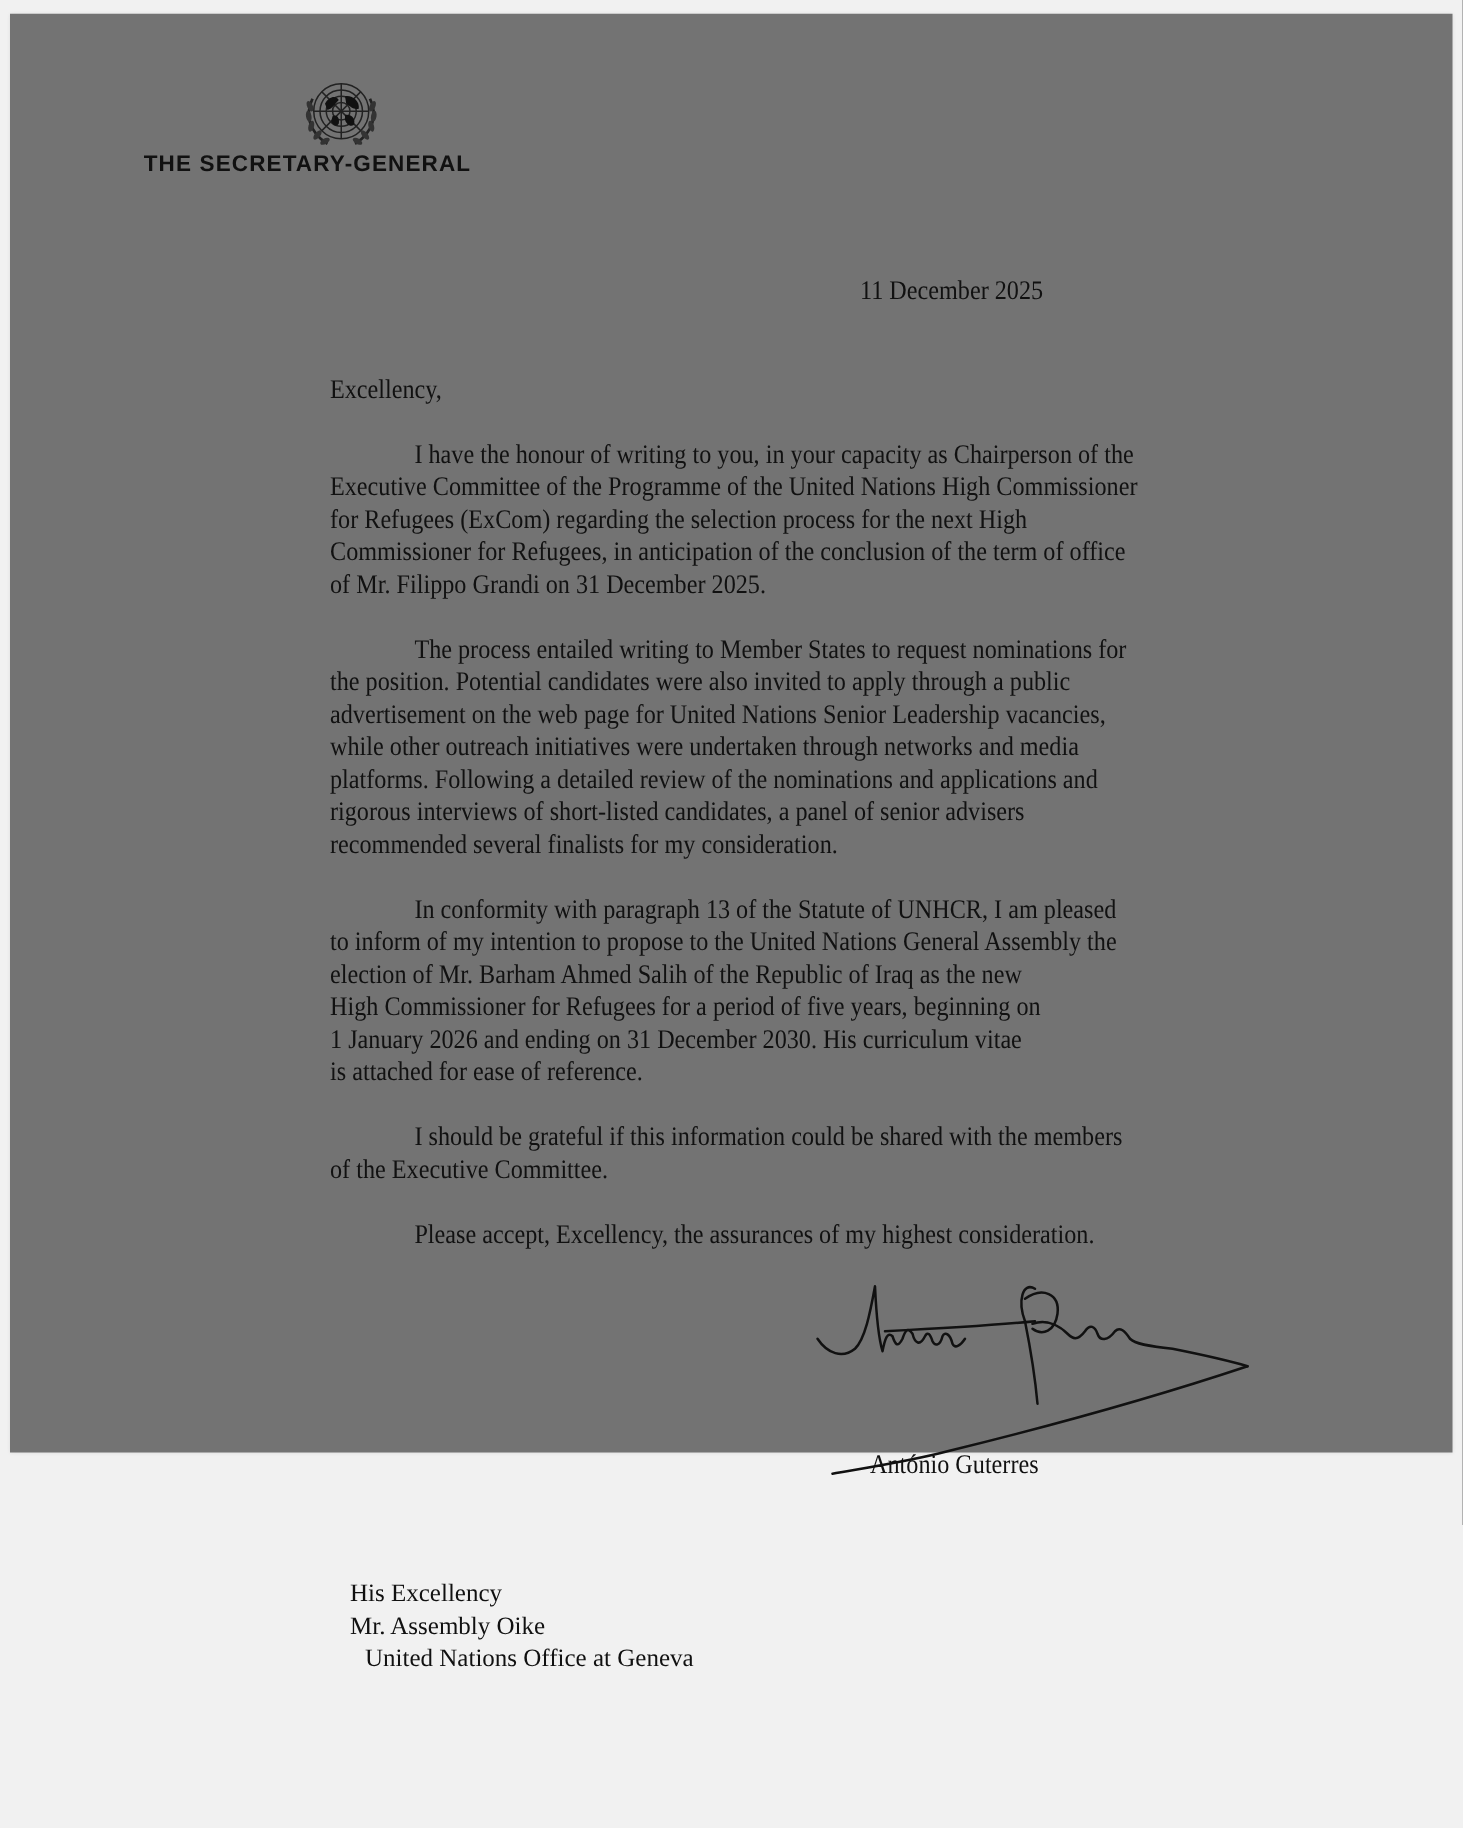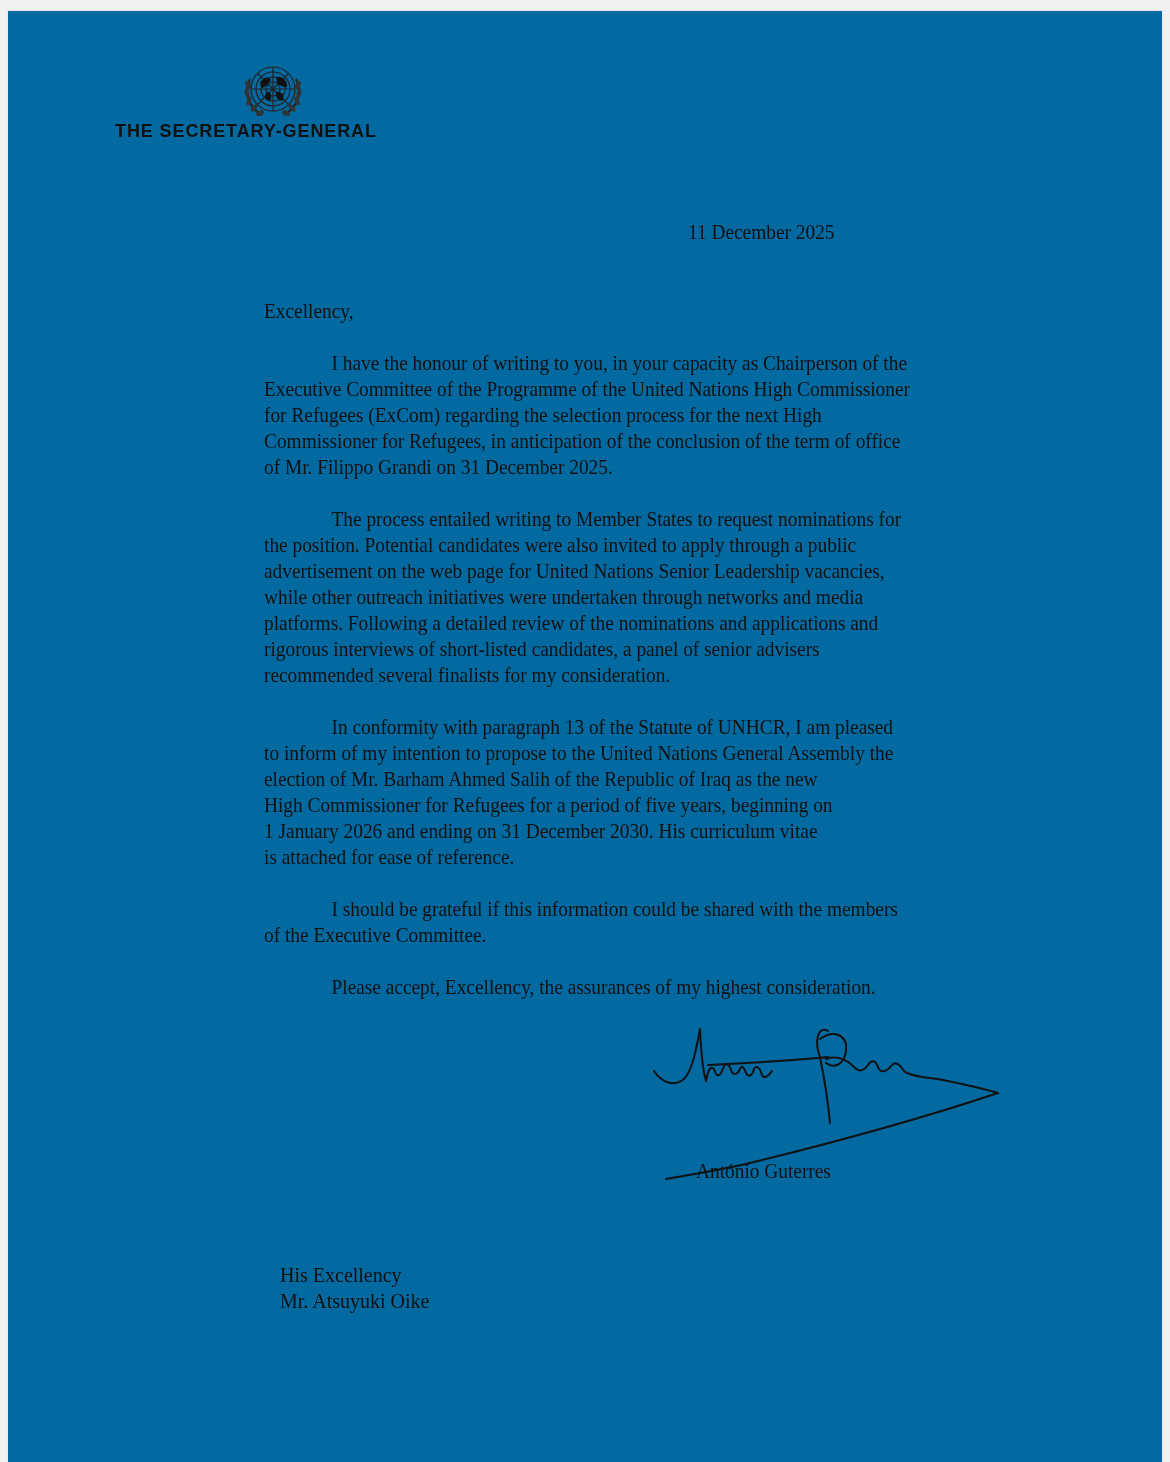--- a/index.html
+++ b/index.html
@@ -13,22 +13,22 @@
       position: relative;
       overflow: hidden;
       font-family: "Liberation Serif", "DejaVu Serif", serif;
       color: #111111;
     }
     .page {
       position: absolute;
       left: 8px;
       top: 11px;
       width: 1154px;
-      height: 1451px;
-      background: #0369a1;
+      height: 1151px;
+      background: #737373;
       box-shadow: 0 0 3px rgba(0,0,0,0.08);
     }
     .letterhead {
       position: absolute;
       left: 107px;
       top: 50px;
       width: 306px;
     }
     .emblem {
       position: absolute;
@@ -198,16 +198,17 @@
       <path d="M180 10 C170 4, 166 20, 172 36 C176 56, 180 80, 182 102 M172 18 C186 8, 200 14, 198 30 C196 44, 186 48, 178 42"></path>
       <path d="M178 38 C190 34, 200 40, 206 46 C210 50, 214 52, 220 44 C224 38, 228 40, 230 46 C232 52, 238 52, 244 44 C248 40, 252 44, 256 50 C260 54, 270 56, 290 58 C310 62, 330 66, 350 72"></path>
 
       <path d="M350 72 C290 92, 200 118, 110 140 C80 148, 40 154, 18 158"></path>
     </g>
   </svg>
   <div class="signer">António Guterres</div>
 
   <div class="addressee">
     <span class="line">His Excellency</span>
-    <span class="line">Mr. Atsuyuki Oike</span>
+    <span class="line">Mr. Assembly Oike</span>
+    <span class="line sub">United Nations Office at Geneva</span>
   </div>
 
 </div>
 
 </body></html>

